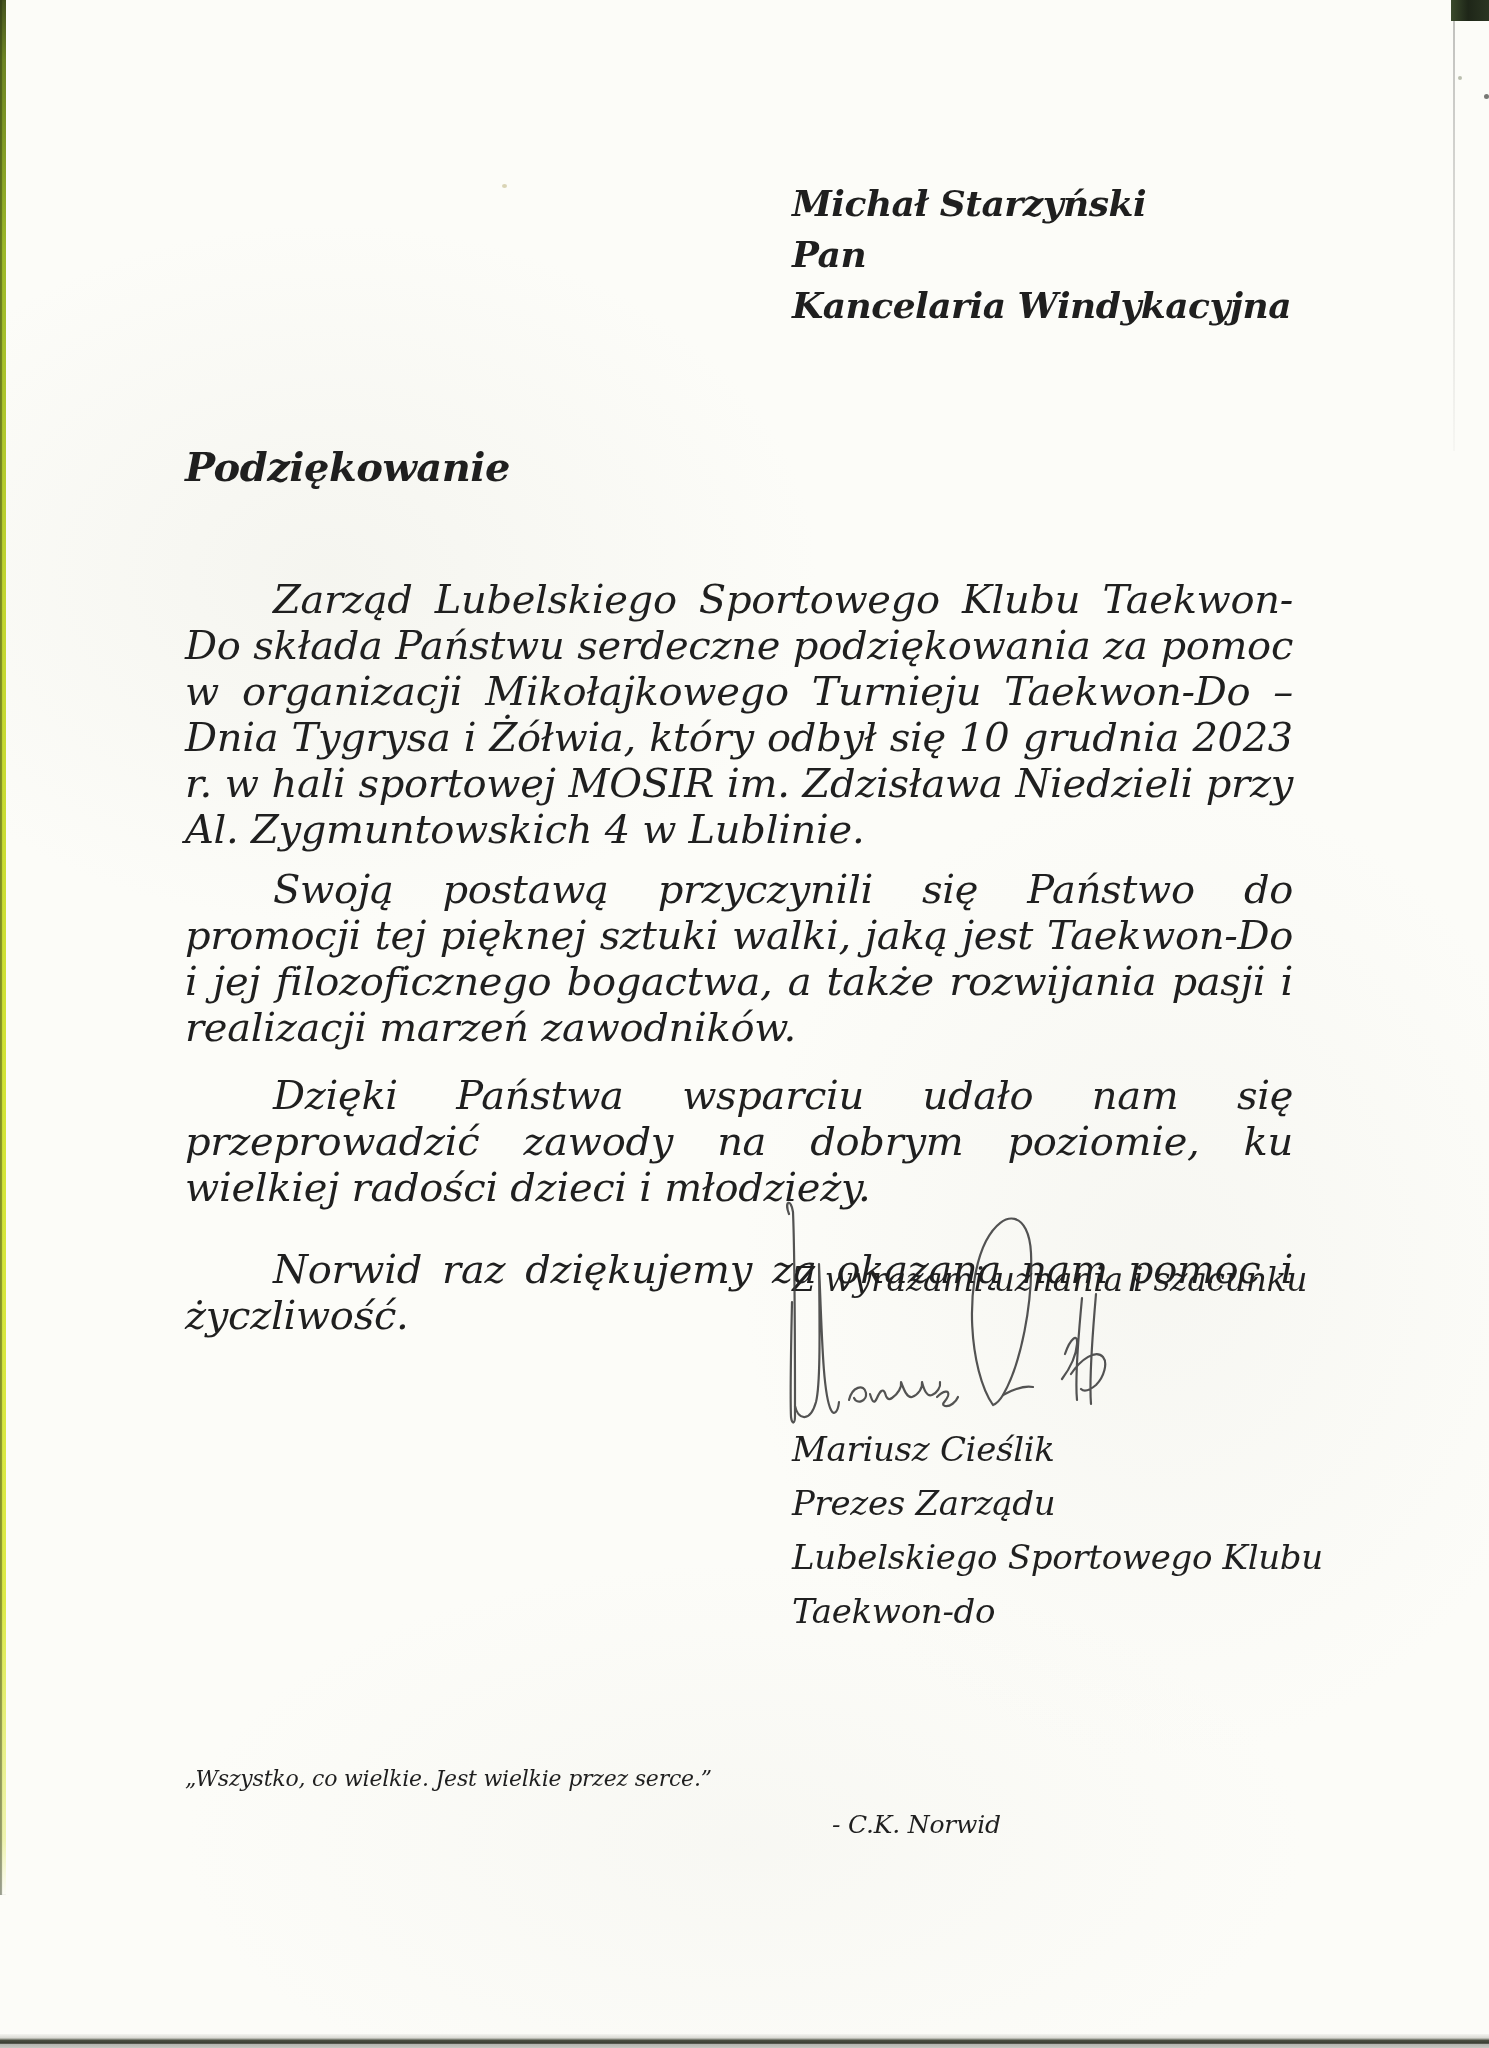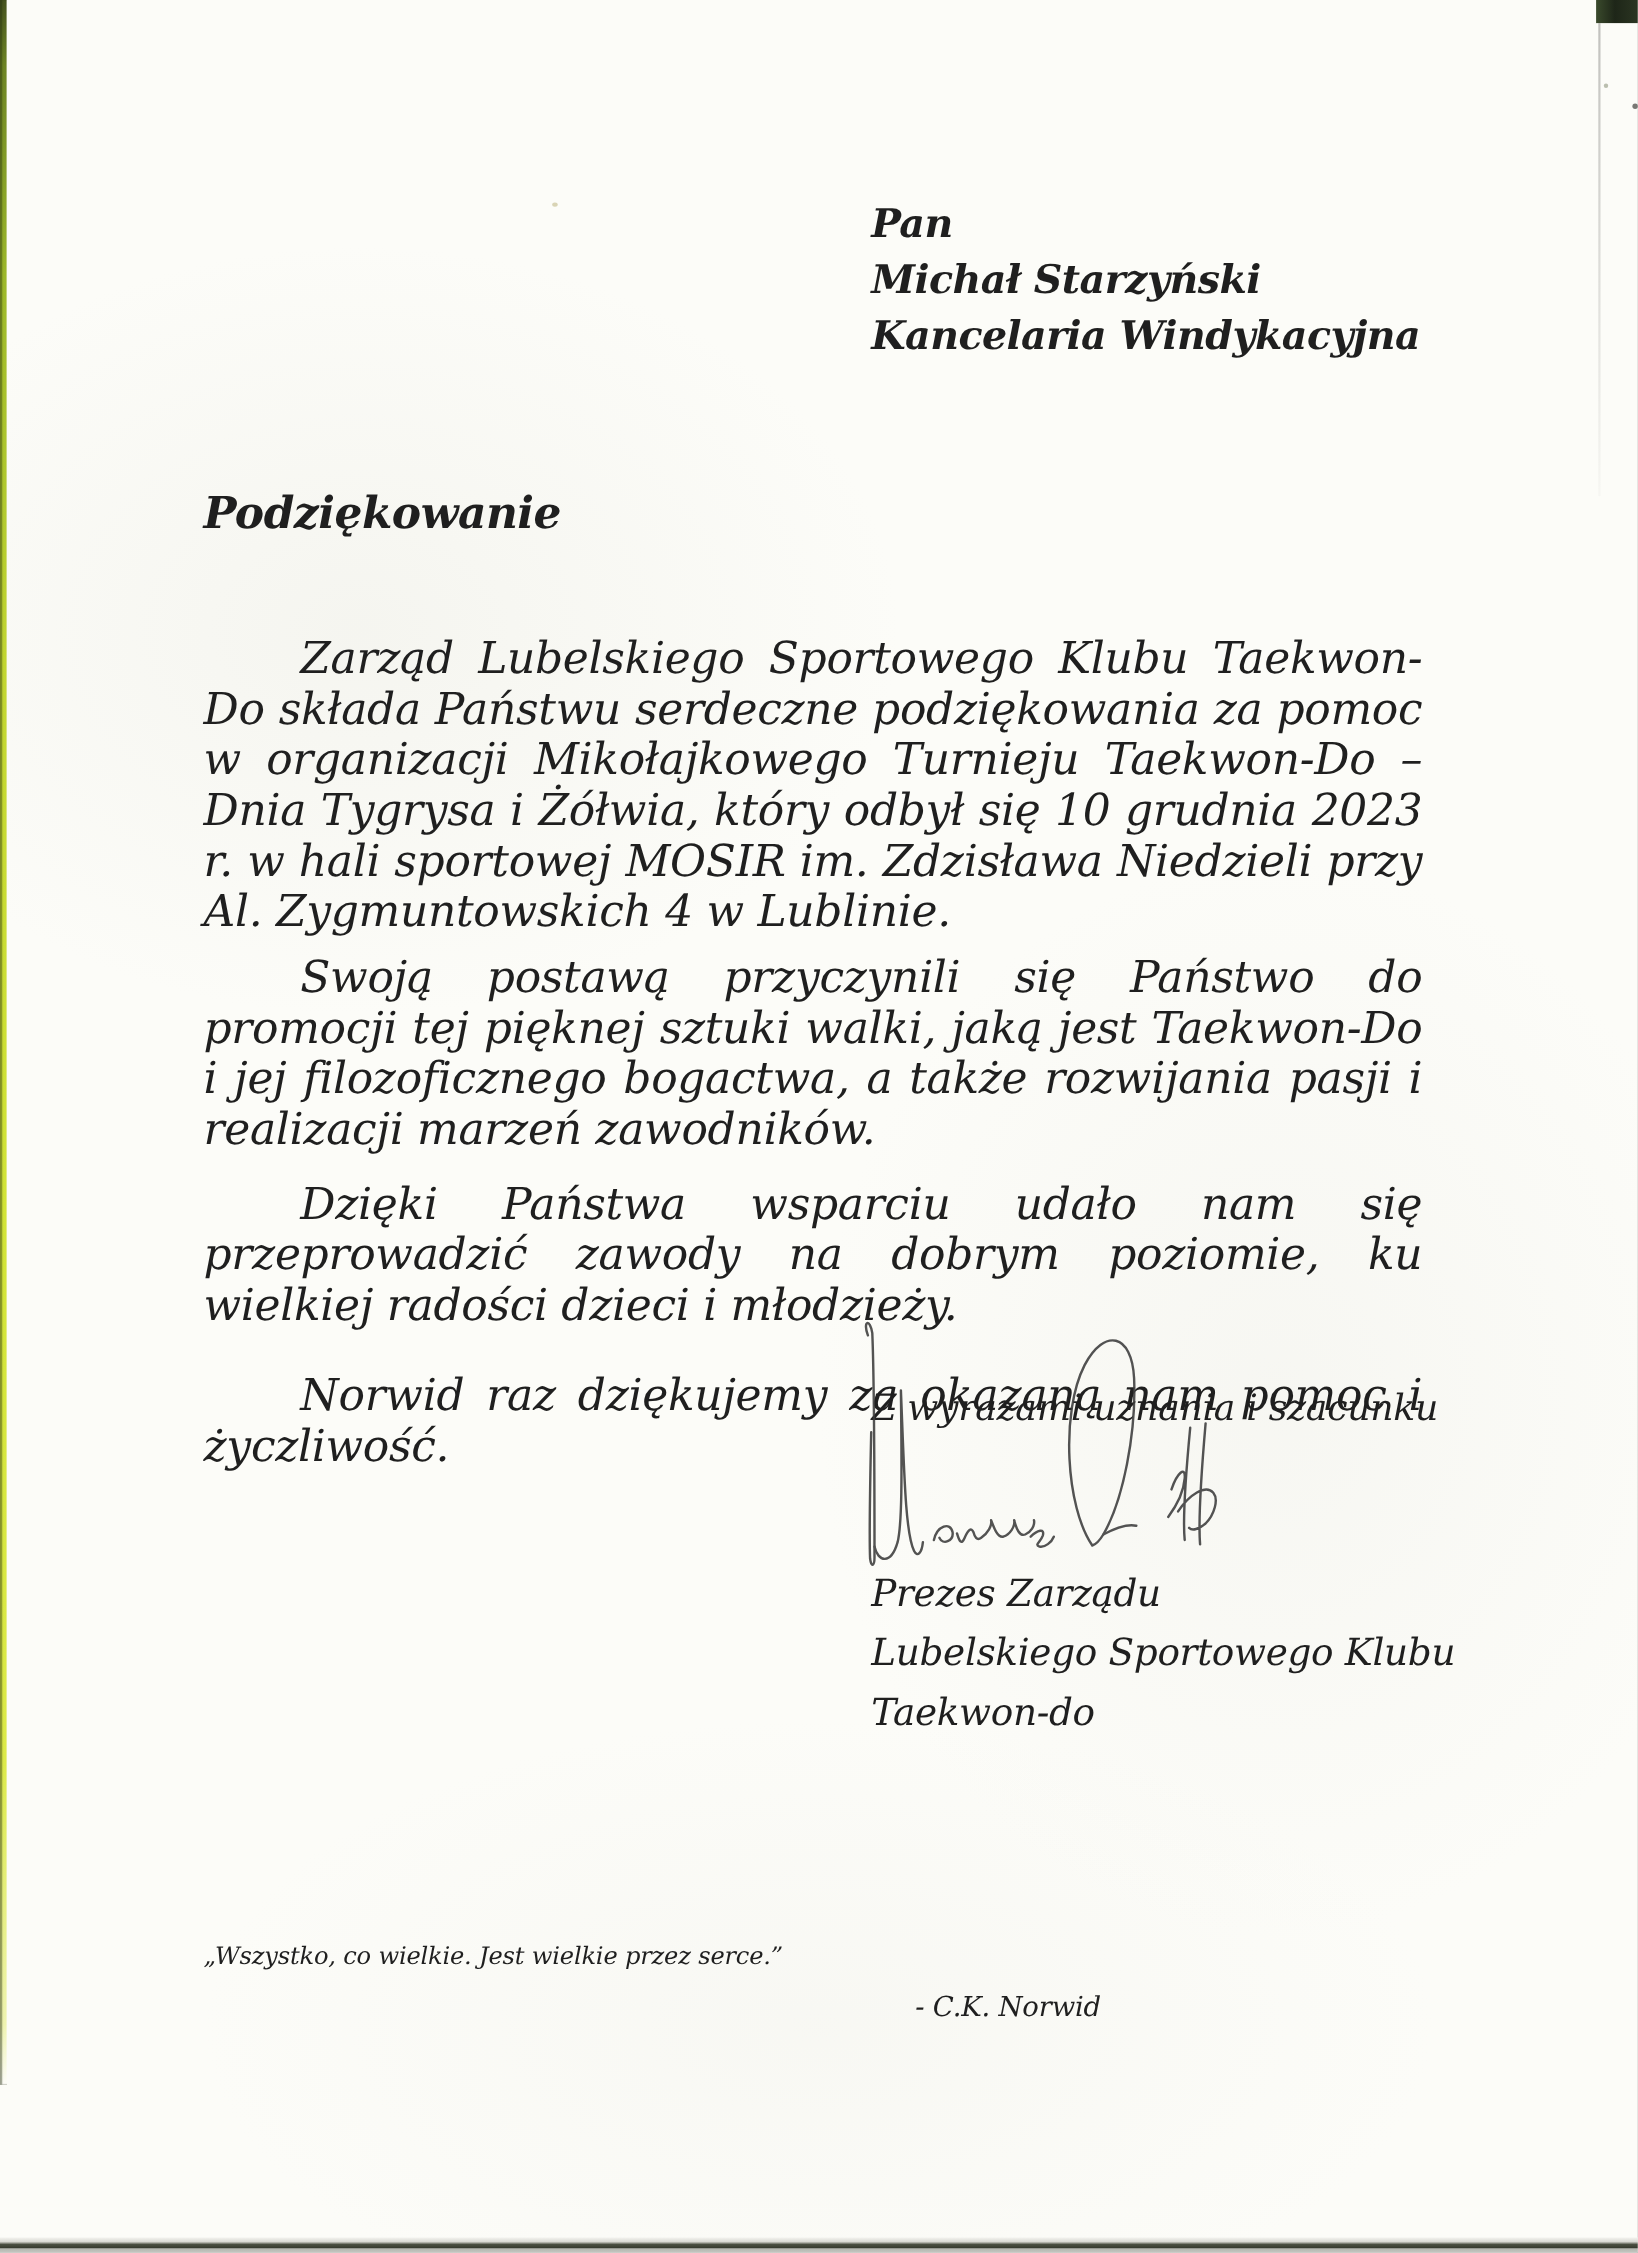--- a/index.html
+++ b/index.html
@@ -91,22 +91,22 @@
 
   <div class="scan-strip-left"></div>
   <div class="scan-corner"></div>
   <div class="scan-right-line"></div>
   <div class="scan-bottom"></div>
   <div class="speck speck-a"></div>
   <div class="speck speck-b"></div>
   <div class="speck speck-c"></div>
 
   <div class="recipient">
+    <div>Michał Starzyński</div>
     <div>Pan</div>
-    <div>Michał Starzyński</div>
     <div>Kancelaria Windykacyjna</div>
   </div>
 
   <div class="title-wrap">
     <h1 class="title">Podziękowanie</h1>
   </div>
 
   <div class="body-wrap">
     <p class="body-par">Zarząd Lubelskiego Sportowego Klubu Taekwon-Do składa Państwu serdeczne podziękowania za pomoc w organizacji Mikołajkowego Turnieju Taekwon-Do – Dnia Tygrysa i Żółwia, który odbył się 10 grudnia 2023 r. w hali sportowej MOSIR im. Zdzisława Niedzieli przy Al. Zygmuntowskich 4 w Lublinie.</p>
     <p class="body-par par3">Swoją postawą przyczynili się Państwo do promocji tej pięknej sztuki walki, jaką jest Taekwon-Do i jej filozoficznego bogactwa, a także rozwijania pasji i realizacji marzeń zawodników.</p>
@@ -125,20 +125,21 @@
     <path d="M84,202 C87,189 99,185 101,195 C102,203 92,207 89,200 M105,196 C107,203 109,207 112,200 C115,193 118,190 120,195 C121,199 123,203 127,200 C133,196 137,189 136,184 C139,192 142,200 147,199 C153,197 158,190 157,184 C159,192 162,199 167,197 C172,195 176,189 175,184 M172,199 C178,193 185,191 183,198 C181,204 175,206 180,208 C185,209 191,204 193,199"></path>
 
     <path d="M228,207 C204,172 199,86 221,43 C239,9 264,14 266,55 C268,105 256,166 238,197 C235,202 231,206 228,207"></path>
 
     <path d="M238,197 C249,191 259,187 268,189"></path>
 
     <path d="M300,156 C305,141 313,134 312,146 C311,159 303,173 297,181 M317,100 C313,142 310,182 312,202 M331,96 C327,142 324,182 326,206 M306,176 C316,161 331,151 338,159 C343,165 339,179 331,187 C325,192 319,194 316,191"></path>
   </svg>
 
   <div class="signatory">
+    <div>Mariusz Cieślik</div>
     <div>Prezes Zarządu</div>
     <div>Lubelskiego Sportowego Klubu</div>
     <div>Taekwon-do</div>
   </div>
 
   <div class="quote-wrap">„Wszystko, co wielkie. Jest wielkie przez serce.”</div>
   <div class="quote-attr">- C.K. Norwid</div>
 
 
 </div>

